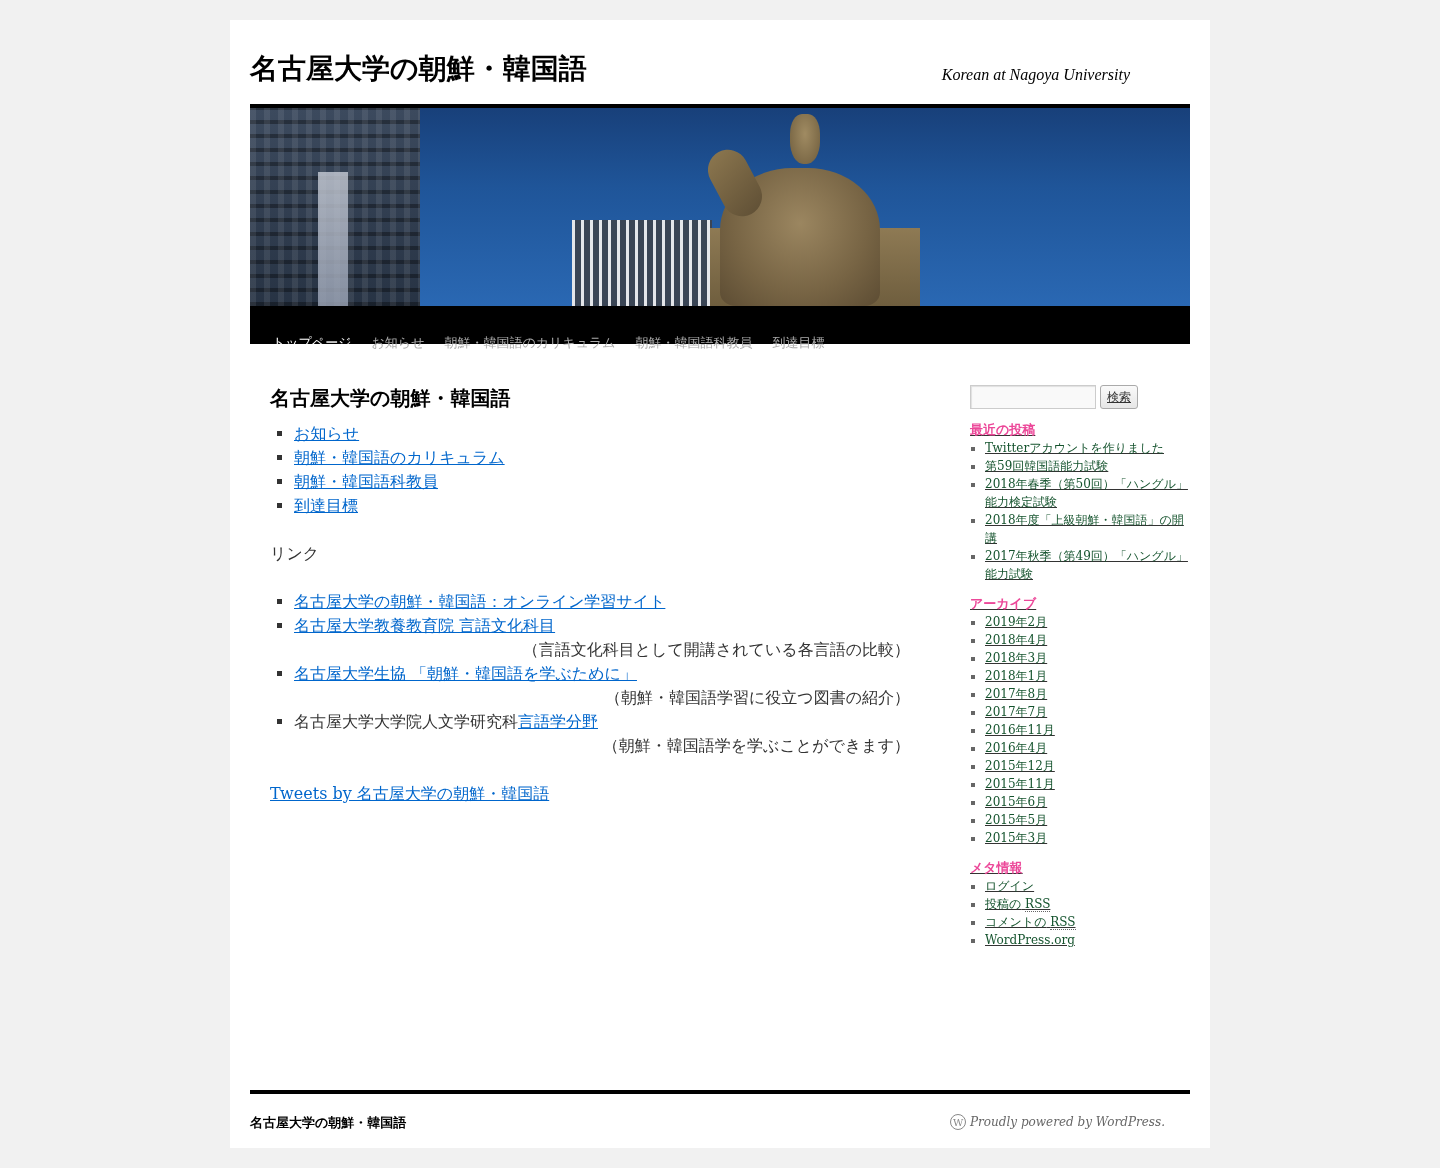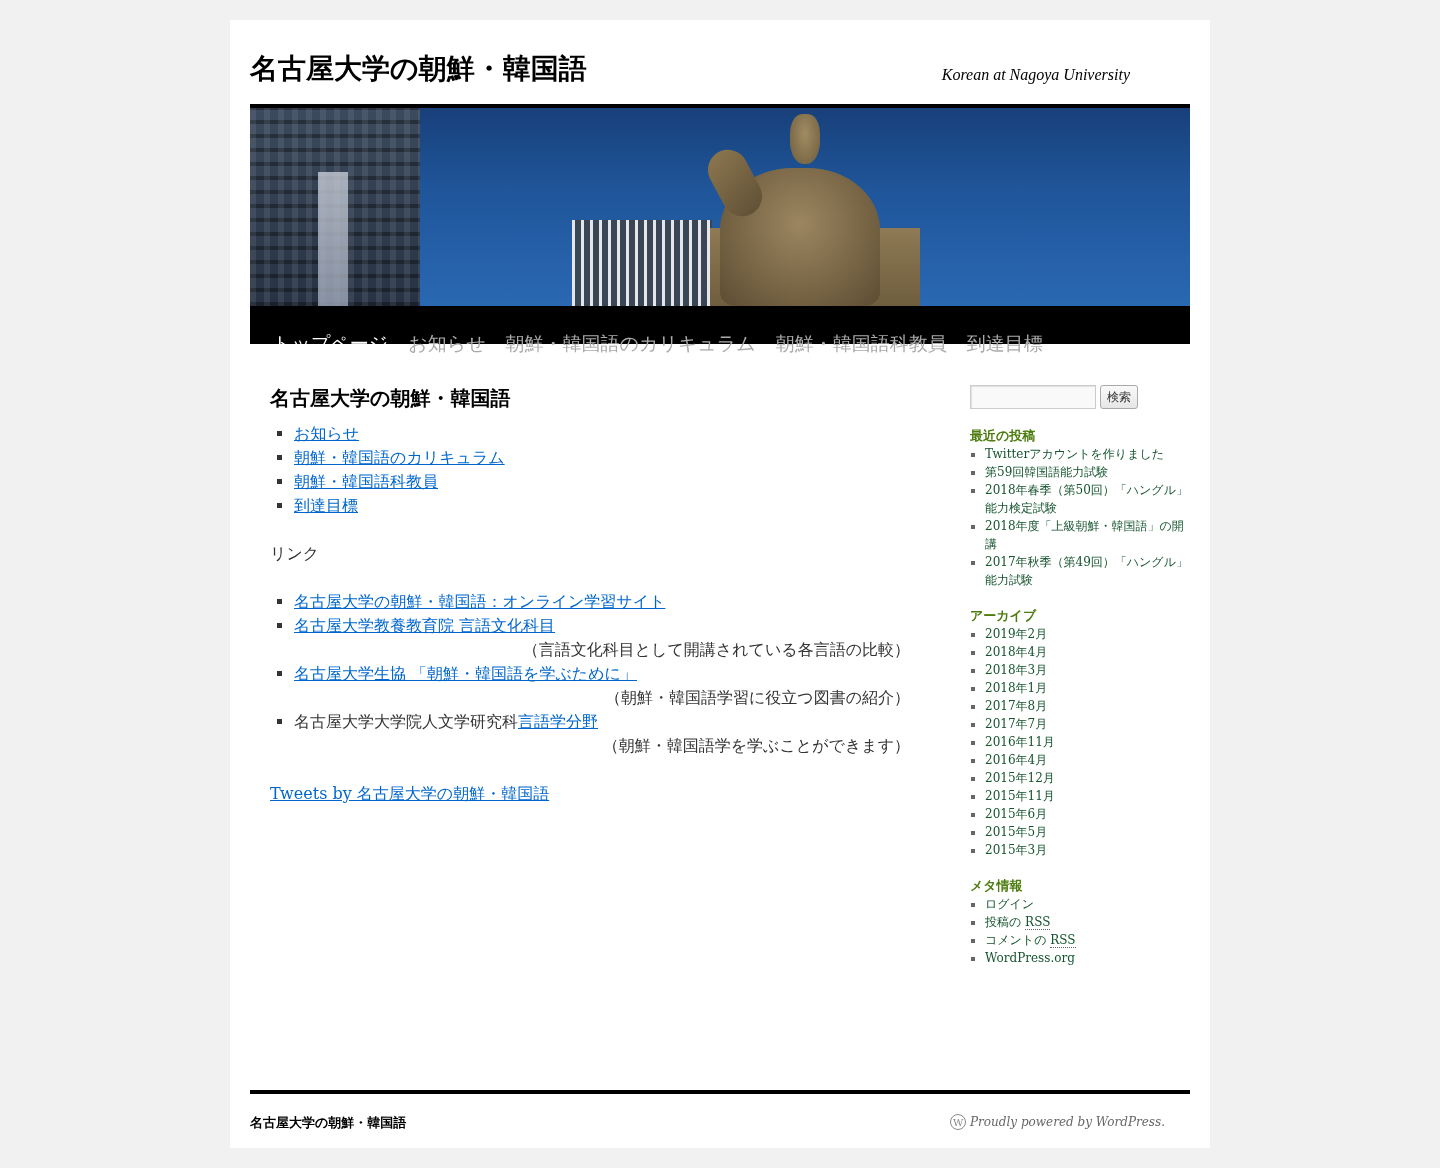--- a/index.html
+++ b/index.html
@@ -95,21 +95,21 @@
   #access {
     background: #000;
     height: 38px;
     width: 940px;
     display: flex;
     align-items: center;
     padding-left: 12px;
   }
   #access a {
     font-family: "DejaVu Sans", "Liberation Sans", sans-serif;
-    font-size: 19px;
+    font-size: 13px;
     color: #aaa;
     text-decoration: none;
     padding: 0 10px;
     line-height: 38px;
     margin-top: 36px;
   }
   #access a.current { color: #fff; }
   #main {
     position: relative;
     padding-top: 40px;
@@ -165,25 +165,25 @@
     font-size: 12px;
     color: #333;
     background: linear-gradient(#fafafa, #e6e6e6);
     border: 1px solid #aaa;
     border-radius: 3px;
   }
   .widget-title {
     font-family: "DejaVu Sans", "Liberation Sans", sans-serif;
     font-weight: bold;
     font-size: 13px;
-    color: #4d7c0f;
+    color: #ec4899;
     margin: 0;
     line-height: 18px;
   }
-  .widget { margin-bottom: 18px; }
+  .widget { margin-bottom: 12px; text-decoration: underline; }
   .widget ul {
     margin: 0; padding: 0 0 0 15px;
     list-style: square;
     color: #666;
   }
   .widget li { line-height: 18px; }
   .widget a { color: #14532d; text-decoration: none; }
   abbr.rss { border-bottom: 1px dotted #666; text-decoration: none; }
   #colophon {
     position: absolute;

